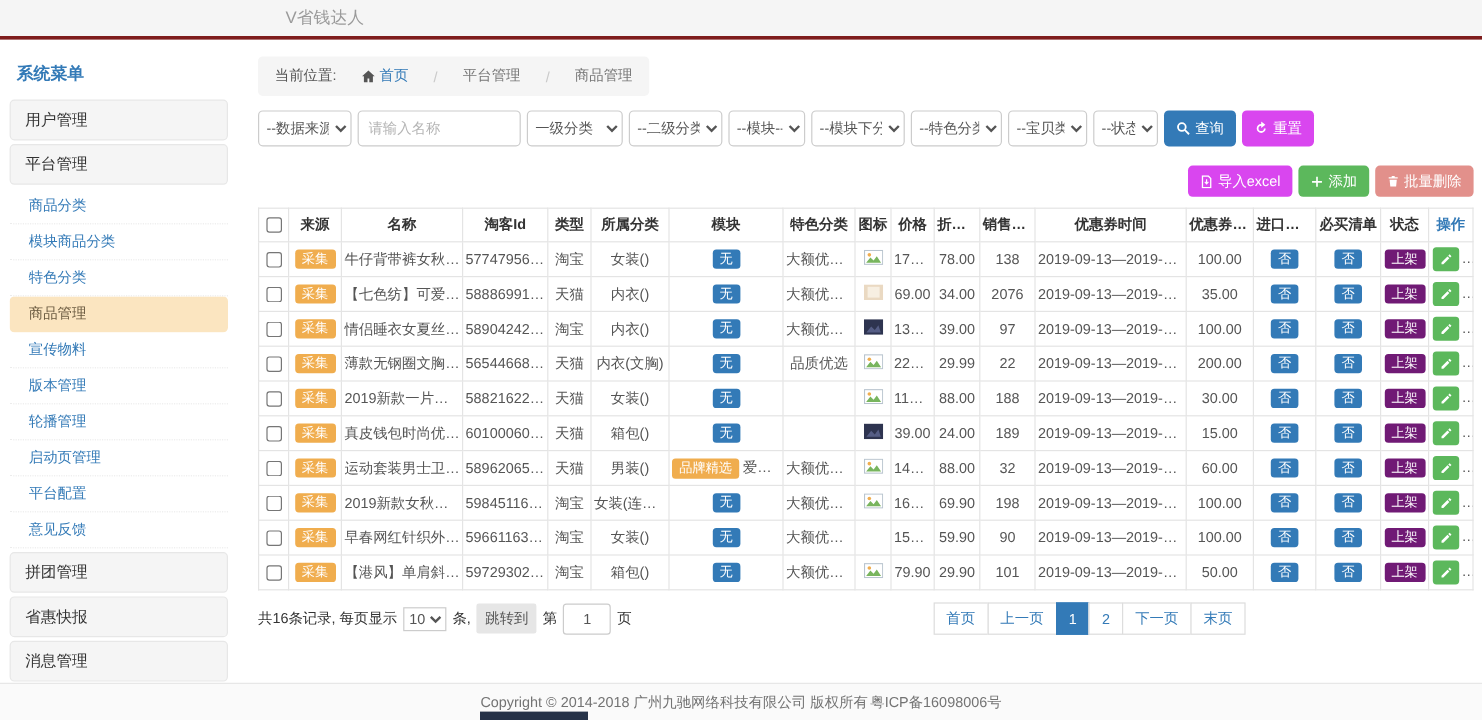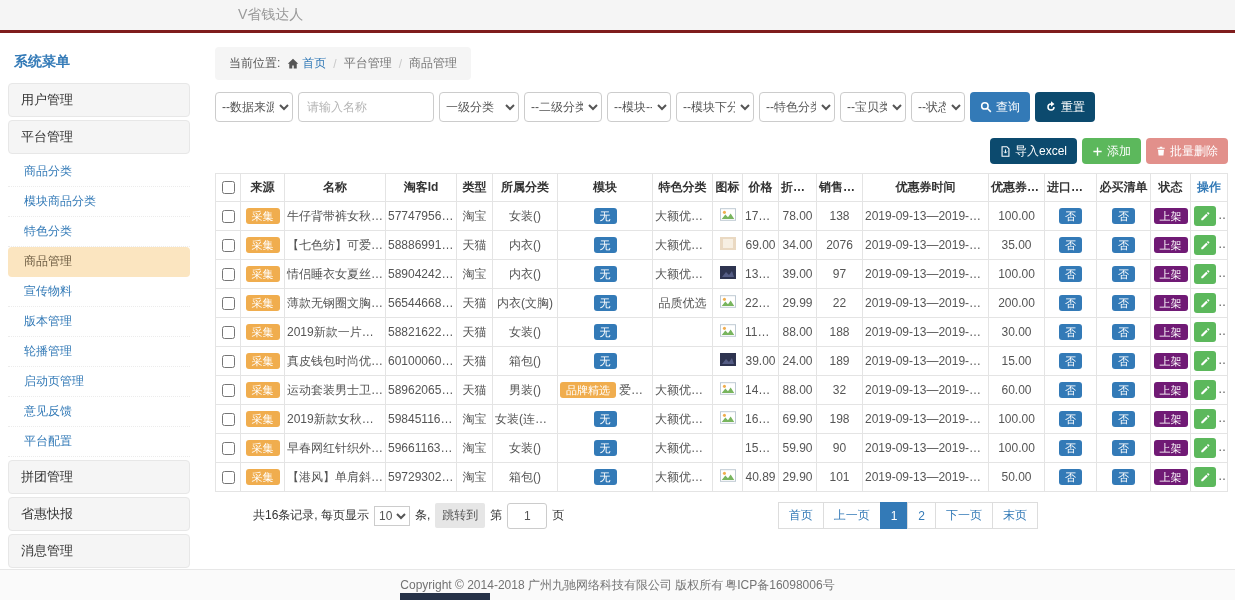--- a/index.html
+++ b/index.html
@@ -18,53 +18,53 @@
   .layout{display:flex;align-items:flex-start;padding:14px 8px 0 8px;}
   .sidebar{width:182px;flex:none;}
   .main{flex:1;margin-left:25px;margin-right:0;}
   
   .sidebar-title{color:#337ab7;font-size:14px;font-weight:bold;padding:6px 6px 12px 6px;}
   .menu-group{background:#f5f5f5;border:1px solid #e7e7e7;border-radius:4px;padding:7px 12px;font-size:13px;color:#333;margin-bottom:3px;cursor:pointer;}
   .submenu{margin-bottom:3px;}
   .submenu-item{font-size:12px;color:#337ab7;padding:6px 10px 6px 16px;border-bottom:1px dotted #ececec;cursor:pointer;}
   .submenu-item.active{background:#fbe5c0;border-radius:4px;color:#6b5b41;border-bottom-color:transparent;}
   
-  .breadcrumb{display:inline-flex;align-items:center;gap:7px;background:#f5f5f5;border-radius:4px;padding:8px 14px;font-size:12px;color:#555;margin-bottom:12px;}
+  .breadcrumb{display:inline-flex;align-items:center;gap:21px;background:#f5f5f5;border-radius:4px;padding:8px 14px;font-size:12px;color:#555;margin-bottom:12px;}
   .breadcrumb .bc-home{color:#337ab7;display:inline-flex;align-items:center;gap:3px;cursor:pointer;}
   .breadcrumb .sep{color:#c9c9c9;}
   .breadcrumb .bc-item{color:#777;}
   
   .filter-row{display:flex;gap:5px;margin-bottom:16px;align-items:center;flex-wrap:nowrap;}
   select.filter{height:30px;border:1px solid #ccc;border-radius:4px;font-size:12px;color:#555;background:#fff;padding:0 2px;}
   input.search{height:28px;border:1px solid #ccc;border-radius:4px;font-size:12px;padding:0 8px;width:118px;color:#7f1d1d;}
   input.search::placeholder{color:#b5b5b5;}
   .btn{display:inline-flex;align-items:center;justify-content:center;gap:4px;border:none;border-radius:4px;color:#fff;font-size:12px;padding:0 10px;height:30px;cursor:pointer;white-space:nowrap;}
   .btn-primary{background:#337ab7;}
-  .btn-info{background:#0c4a6e;}
+  .btn-info{background:#d946ef;}
   .btn-success{background:#5cb85c;}
   .btn-danger-light{background:#e2908b;}
   .btn-sm{height:26px;}
   .icon{display:inline-flex;align-items:center;}
   
   .actions-row{display:flex;justify-content:flex-end;gap:5px;margin-bottom:9px;}
   
   table.grid{width:100%;border-collapse:collapse;table-layout:fixed;font-size:12px;color:#555;}
   .grid th,.grid td{border:1px solid #e4e4e4;text-align:center;padding:4px 2px;height:17px;overflow:hidden;white-space:nowrap;text-overflow:ellipsis;vertical-align:middle;}
   .grid th{color:#333;font-weight:bold;}
   .grid th.op-head{color:#337ab7;}
   .badge{display:inline-block;color:#fff;border-radius:3px;padding:2px 6px;font-size:11px;line-height:1.1;}
   .badge-orange{background:#f0ad4e;}
   .badge-blue{background:#337ab7;}
   .badge-green{background:#701a75;}
   .module-text{margin-left:3px;color:#555;}
   .mini-btn{display:inline-flex;align-items:center;justify-content:center;width:22px;height:20px;border-radius:3px;border:none;cursor:pointer;margin:0 1px;color:#fff;vertical-align:middle;}
   .mini-green{background:#5cb85c;}
   .mini-red{background:#d9534f;}
   
-  .pagi-row{display:flex;justify-content:space-between;align-items:center;margin-top:10px;font-size:12px;color:#333;margin-left:38px;}
+  .pagi-row{display:flex;justify-content:space-between;align-items:center;margin-top:10px;font-size:12px;color:#333;}
   .pagi-left{display:flex;align-items:center;gap:5px;}
   select.per-page{height:20px;border:1px solid #ccc;font-size:12px;color:#555;background:#fff;}
   .jump-label{background:#e6e6e6;color:#555;padding:4px 7px;border-radius:2px;cursor:pointer;}
   input.jump{width:34px;height:22px;border:1px solid #ccc;border-radius:3px;font-size:12px;text-align:center;color:#555;}
   .pager{display:flex;margin-right:190px;}
   .page-btn{border:1px solid #ddd;padding:4px 10px;color:#337ab7;font-size:12px;cursor:pointer;margin-left:-1px;background:#fff;}
   .page-btn.active{background:#337ab7;color:#fff;border-color:#337ab7;}
   
   .footer{position:absolute;left:0;right:0;bottom:0;height:30px;background:#fafafa;border-top:1px solid #e7e7e7;display:flex;align-items:center;justify-content:center;font-size:12px;color:#737373;gap:2px;}
   .footer .icp{color:#737373;cursor:pointer;}
@@ -87,22 +87,22 @@
       </div>
     <div class="submenu">
         <div class="submenu-item">商品分类</div>
         <div class="submenu-item">模块商品分类</div>
         <div class="submenu-item">特色分类</div>
         <div class="submenu-item active">商品管理</div>
         <div class="submenu-item">宣传物料</div>
         <div class="submenu-item">版本管理</div>
         <div class="submenu-item">轮播管理</div>
         <div class="submenu-item">启动页管理</div>
+        <div class="submenu-item">平台配置</div>
         <div class="submenu-item">意见反馈</div>
-        <div class="submenu-item">平台配置</div>
       </div>
     <div>
         <div class="menu-group">拼团管理</div>
         <div class="menu-group">省惠快报</div>
         <div class="menu-group">消息管理</div>
         <div class="menu-group">订单管理</div>
       </div>
   </div>
 
   <div class="main">
@@ -530,21 +530,21 @@
             <td>箱包()</td>
             <td><span class="badge badge-blue">无</span></td>
             <td>大额优惠券</td>
             <td><span class="icon">
                 <svg viewBox="0 0 18 14" width="16" height="13">
                   <rect x="0.5" y="0.5" width="17" height="13" fill="#fff" stroke="#b8c4ce"></rect>
                   <circle cx="5" cy="4.6" r="1.7" fill="#f0ad4e"></circle>
                   <path d="M2 12l4-5 3 3 3-4 4 6z" fill="#78b55e"></path>
                 </svg>
               </span></td>
-            <td>40.89</td>
+            <td>79.90</td>
             <td>29.90</td>
             <td>101</td>
             <td>2019-09-13—2019-09-18</td>
             <td>50.00</td>
             <td><span class="badge badge-blue">否</span></td>
             <td><span class="badge badge-blue">否</span></td>
             <td><span class="badge badge-green">上架</span></td>
             <td><button class="mini-btn mini-green">
                 <svg viewBox="0 0 16 16" width="11" height="11">
                   <path d="M2 11.5 10 3.5l2.5 2.5-8 8H2zM11 2.5 12.8.7l2.5 2.5-1.8 1.8z" fill="currentColor"></path>

